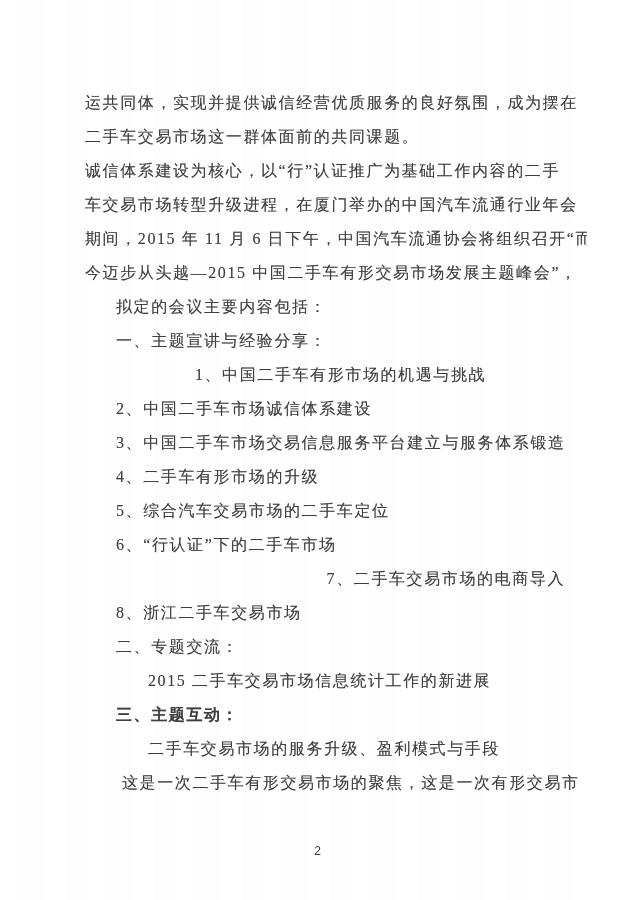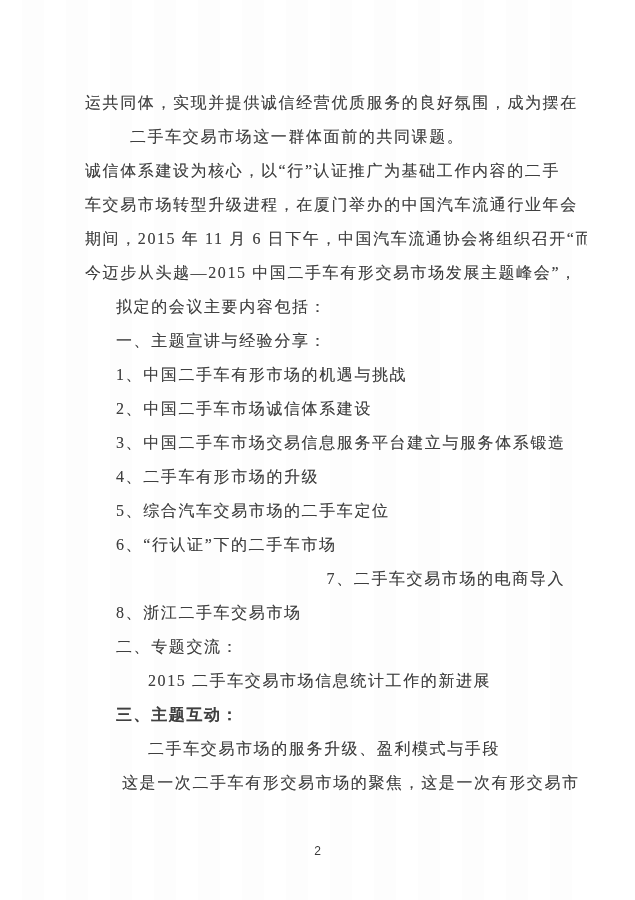--- a/index.html
+++ b/index.html
@@ -50,28 +50,28 @@
     font-size: 12px;
     color: #3a3a3a;
   }
 </style>
 </head>
 <body>
 
 <div class="page">
   <div class="doc-body" id="doc-body">
       <div class="line" style="padding-left: 0px;">运共同体，实现并提供诚信经营优质服务的良好氛围，成为摆在</div>
-      <div class="line" style="padding-left: 0px; margin-left: 45px;">二手车交易市场这一群体面前的共同课题。</div>
+      <div class="line" style="padding-left: 0px;">二手车交易市场这一群体面前的共同课题。</div>
       <div class="line" style="padding-left: 0px;">诚信体系建设为核心，以“行”认证推广为基础工作内容的二手</div>
       <div class="line" style="padding-left: 0px;">车交易市场转型升级进程，在厦门举办的中国汽车流通行业年会</div>
       <div class="line" style="padding-left: 0px;">期间，2015 年 11 月 6 日下午，中国汽车流通协会将组织召开“而</div>
       <div class="line" style="padding-left: 0px;">今迈步从头越—2015 中国二手车有形交易市场发展主题峰会”，</div>
       <div class="line" style="padding-left: 31px;">拟定的会议主要内容包括：</div>
       <div class="line" style="padding-left: 31px;">一、主题宣讲与经验分享：</div>
-      <div class="line" style="padding-left: 31px;">1、中国二手车有形市场的机遇与挑战</div>
+      <div class="line" style="padding-left: 31px; text-align: center;">1、中国二手车有形市场的机遇与挑战</div>
       <div class="line" style="padding-left: 31px;">2、中国二手车市场诚信体系建设</div>
       <div class="line" style="padding-left: 31px;">3、中国二手车市场交易信息服务平台建立与服务体系锻造</div>
       <div class="line" style="padding-left: 31px;">4、二手车有形市场的升级</div>
       <div class="line" style="padding-left: 31px;">5、综合汽车交易市场的二手车定位</div>
       <div class="line" style="padding-left: 31px;">6、“行认证”下的二手车市场</div>
       <div class="line" style="padding-left: 31px; text-align: right;">7、二手车交易市场的电商导入</div>
       <div class="line" style="padding-left: 31px;">8、浙江二手车交易市场</div>
       <div class="line" style="padding-left: 31px;">二、专题交流：</div>
       <div class="line" style="padding-left: 63px;">2015 二手车交易市场信息统计工作的新进展</div>
       <div class="line" style="padding-left: 31px; font-weight: bold;">三、主题互动：</div>

